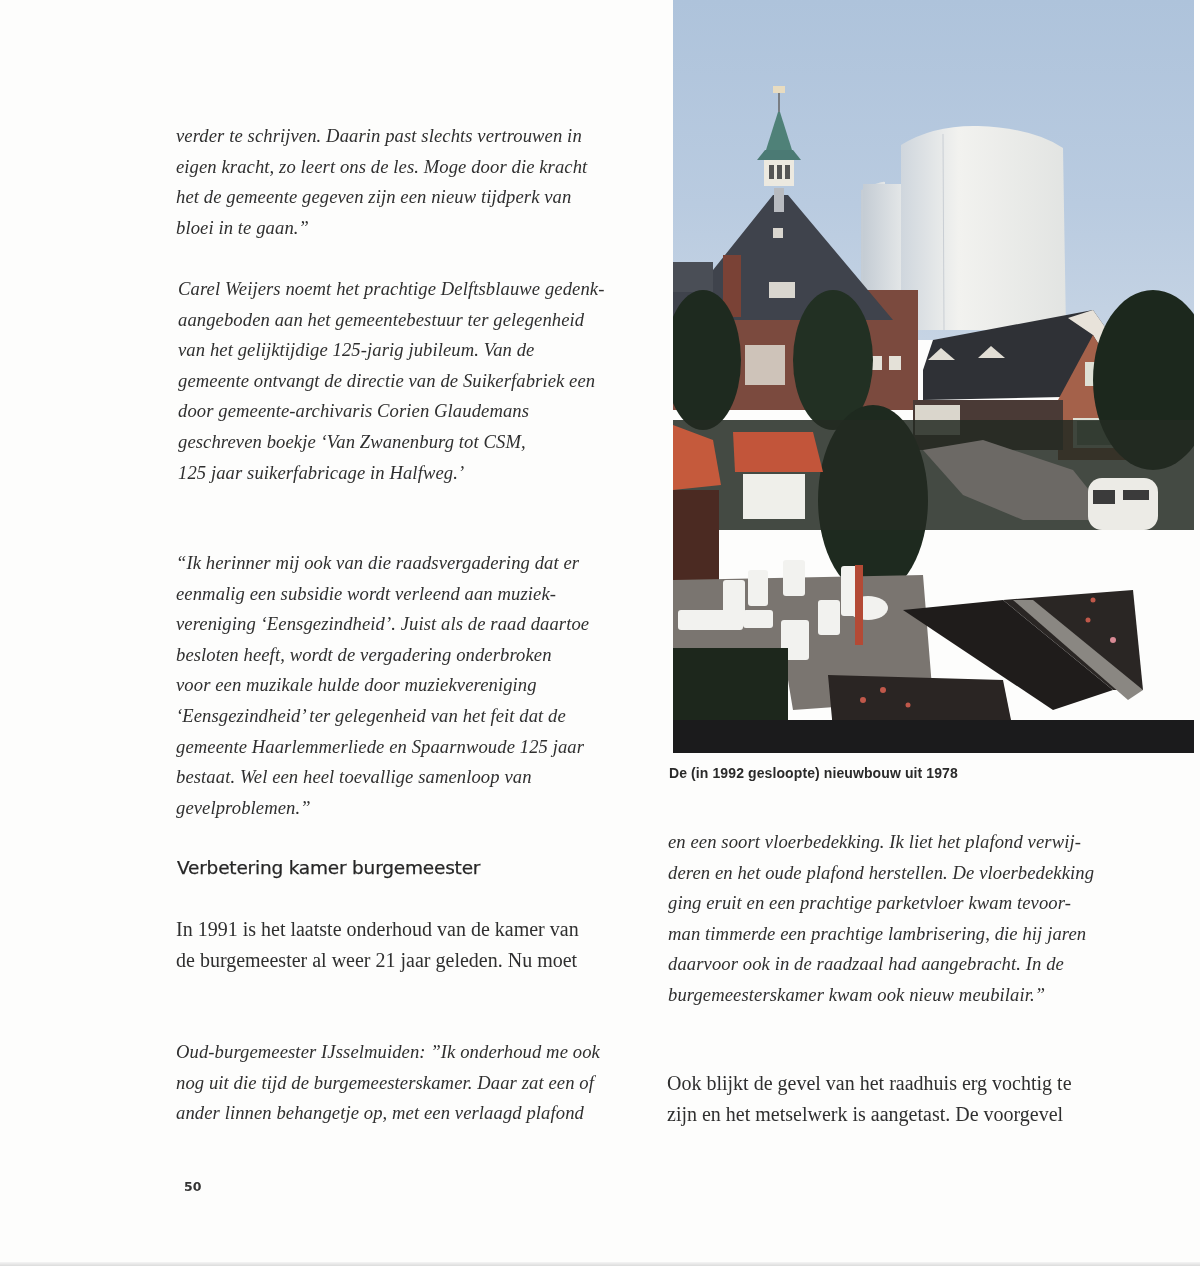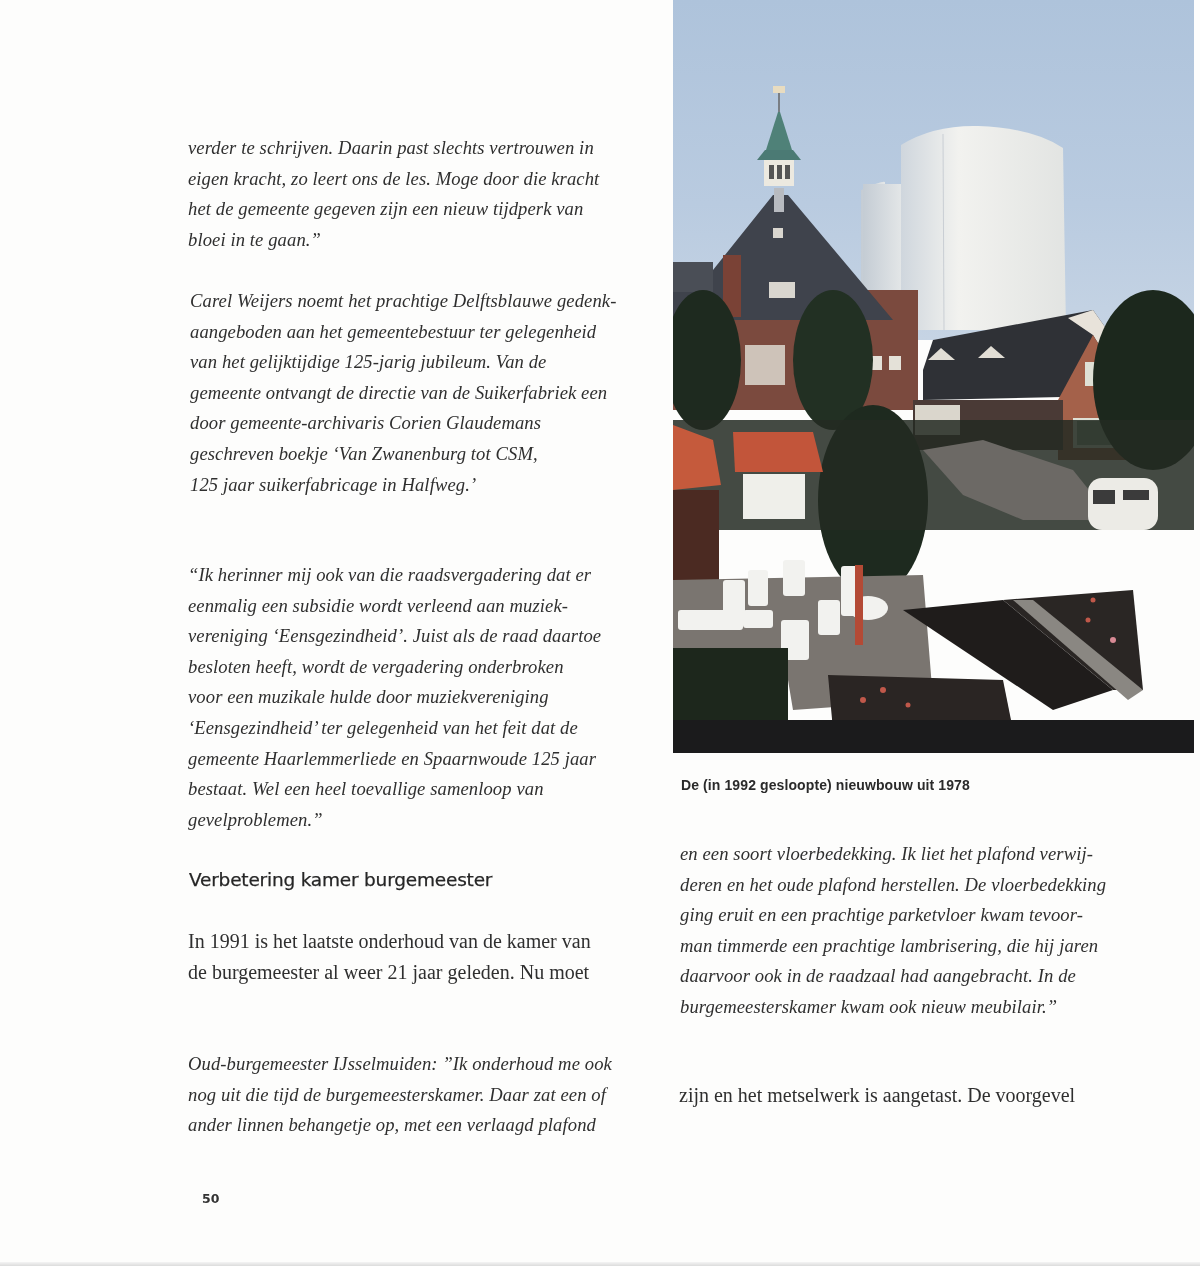--- a/index.html
+++ b/index.html
@@ -15,21 +15,21 @@
       line-height: 30.6px;
       color: #2f2f2f;
       letter-spacing: 0.1px;
     }
     .serif {
       font-family: "Liberation Serif", "DejaVu Serif", serif;
       font-size: 20px;
       line-height: 30.6px;
       color: #2f2f2f;
     }
-    .block { position: absolute; margin: 12px; }
+    .block { position: absolute; margin: 0; }
     .line { display: block; white-space: nowrap; }
     .heading {
       font-family: "DejaVu Sans", "Liberation Sans", sans-serif;
       font-size: 18.5px;
       line-height: 29px;
       color: #262626;
       font-weight: normal;
       letter-spacing: -0.2px;
       -webkit-text-stroke: 0.25px #262626;
     }
@@ -96,21 +96,21 @@
   <span class="line">In 1991 is het laatste onderhoud van de kamer van</span>
   <span class="line">de burgemeester al weer 21 jaar geleden. Nu moet</span>
 </div>
 
 <div class="block serif-italic" style="left:176px; top:1037px;">
   <span class="line">Oud-burgemeester IJsselmuiden: ”Ik onderhoud me ook</span>
   <span class="line">nog uit die tijd de burgemeesterskamer. Daar zat een of</span>
   <span class="line">ander linnen behangetje op, met een verlaagd plafond</span>
 </div>
 
-<div class="block page-number" style="left:190px; top:1179px;">50</div>
+<div class="block page-number" style="left:184px; top:1179px;">50</div>
 
 <div id="photo">
   <svg viewBox="0 0 521 753" preserveAspectRatio="none">
     <defs>
       <linearGradient id="sky" x1="0" y1="0" x2="0" y2="1">
         <stop offset="0" stop-color="#aec3db"></stop>
         <stop offset="0.6" stop-color="#b9cbe0"></stop>
         <stop offset="1" stop-color="#c6d4e4"></stop>
       </linearGradient>
       <linearGradient id="silo" x1="0" y1="0" x2="1" y2="0">
@@ -229,16 +229,17 @@
 <div class="block serif-italic" style="left:668px; top:827px;">
   <span class="line">en een soort vloerbedekking. Ik liet het plafond verwij-</span>
   <span class="line">deren en het oude plafond herstellen. De vloerbedekking</span>
   <span class="line">ging eruit en een prachtige parketvloer kwam tevoor-</span>
   <span class="line">man timmerde een prachtige lambrisering, die hij jaren</span>
   <span class="line">daarvoor ook in de raadzaal had aangebracht. In de</span>
   <span class="line">burgemeesterskamer kwam ook nieuw meubilair.”</span>
 </div>
 
 <div class="block serif" style="left:667px; top:1068px;">
+  <span class="line">Ook blijkt de gevel van het raadhuis erg vochtig te</span>
   <span class="line">zijn en het metselwerk is aangetast. De voorgevel</span>
 </div>
 
 <div class="bottom-shadow"></div>
 
 </body></html>

